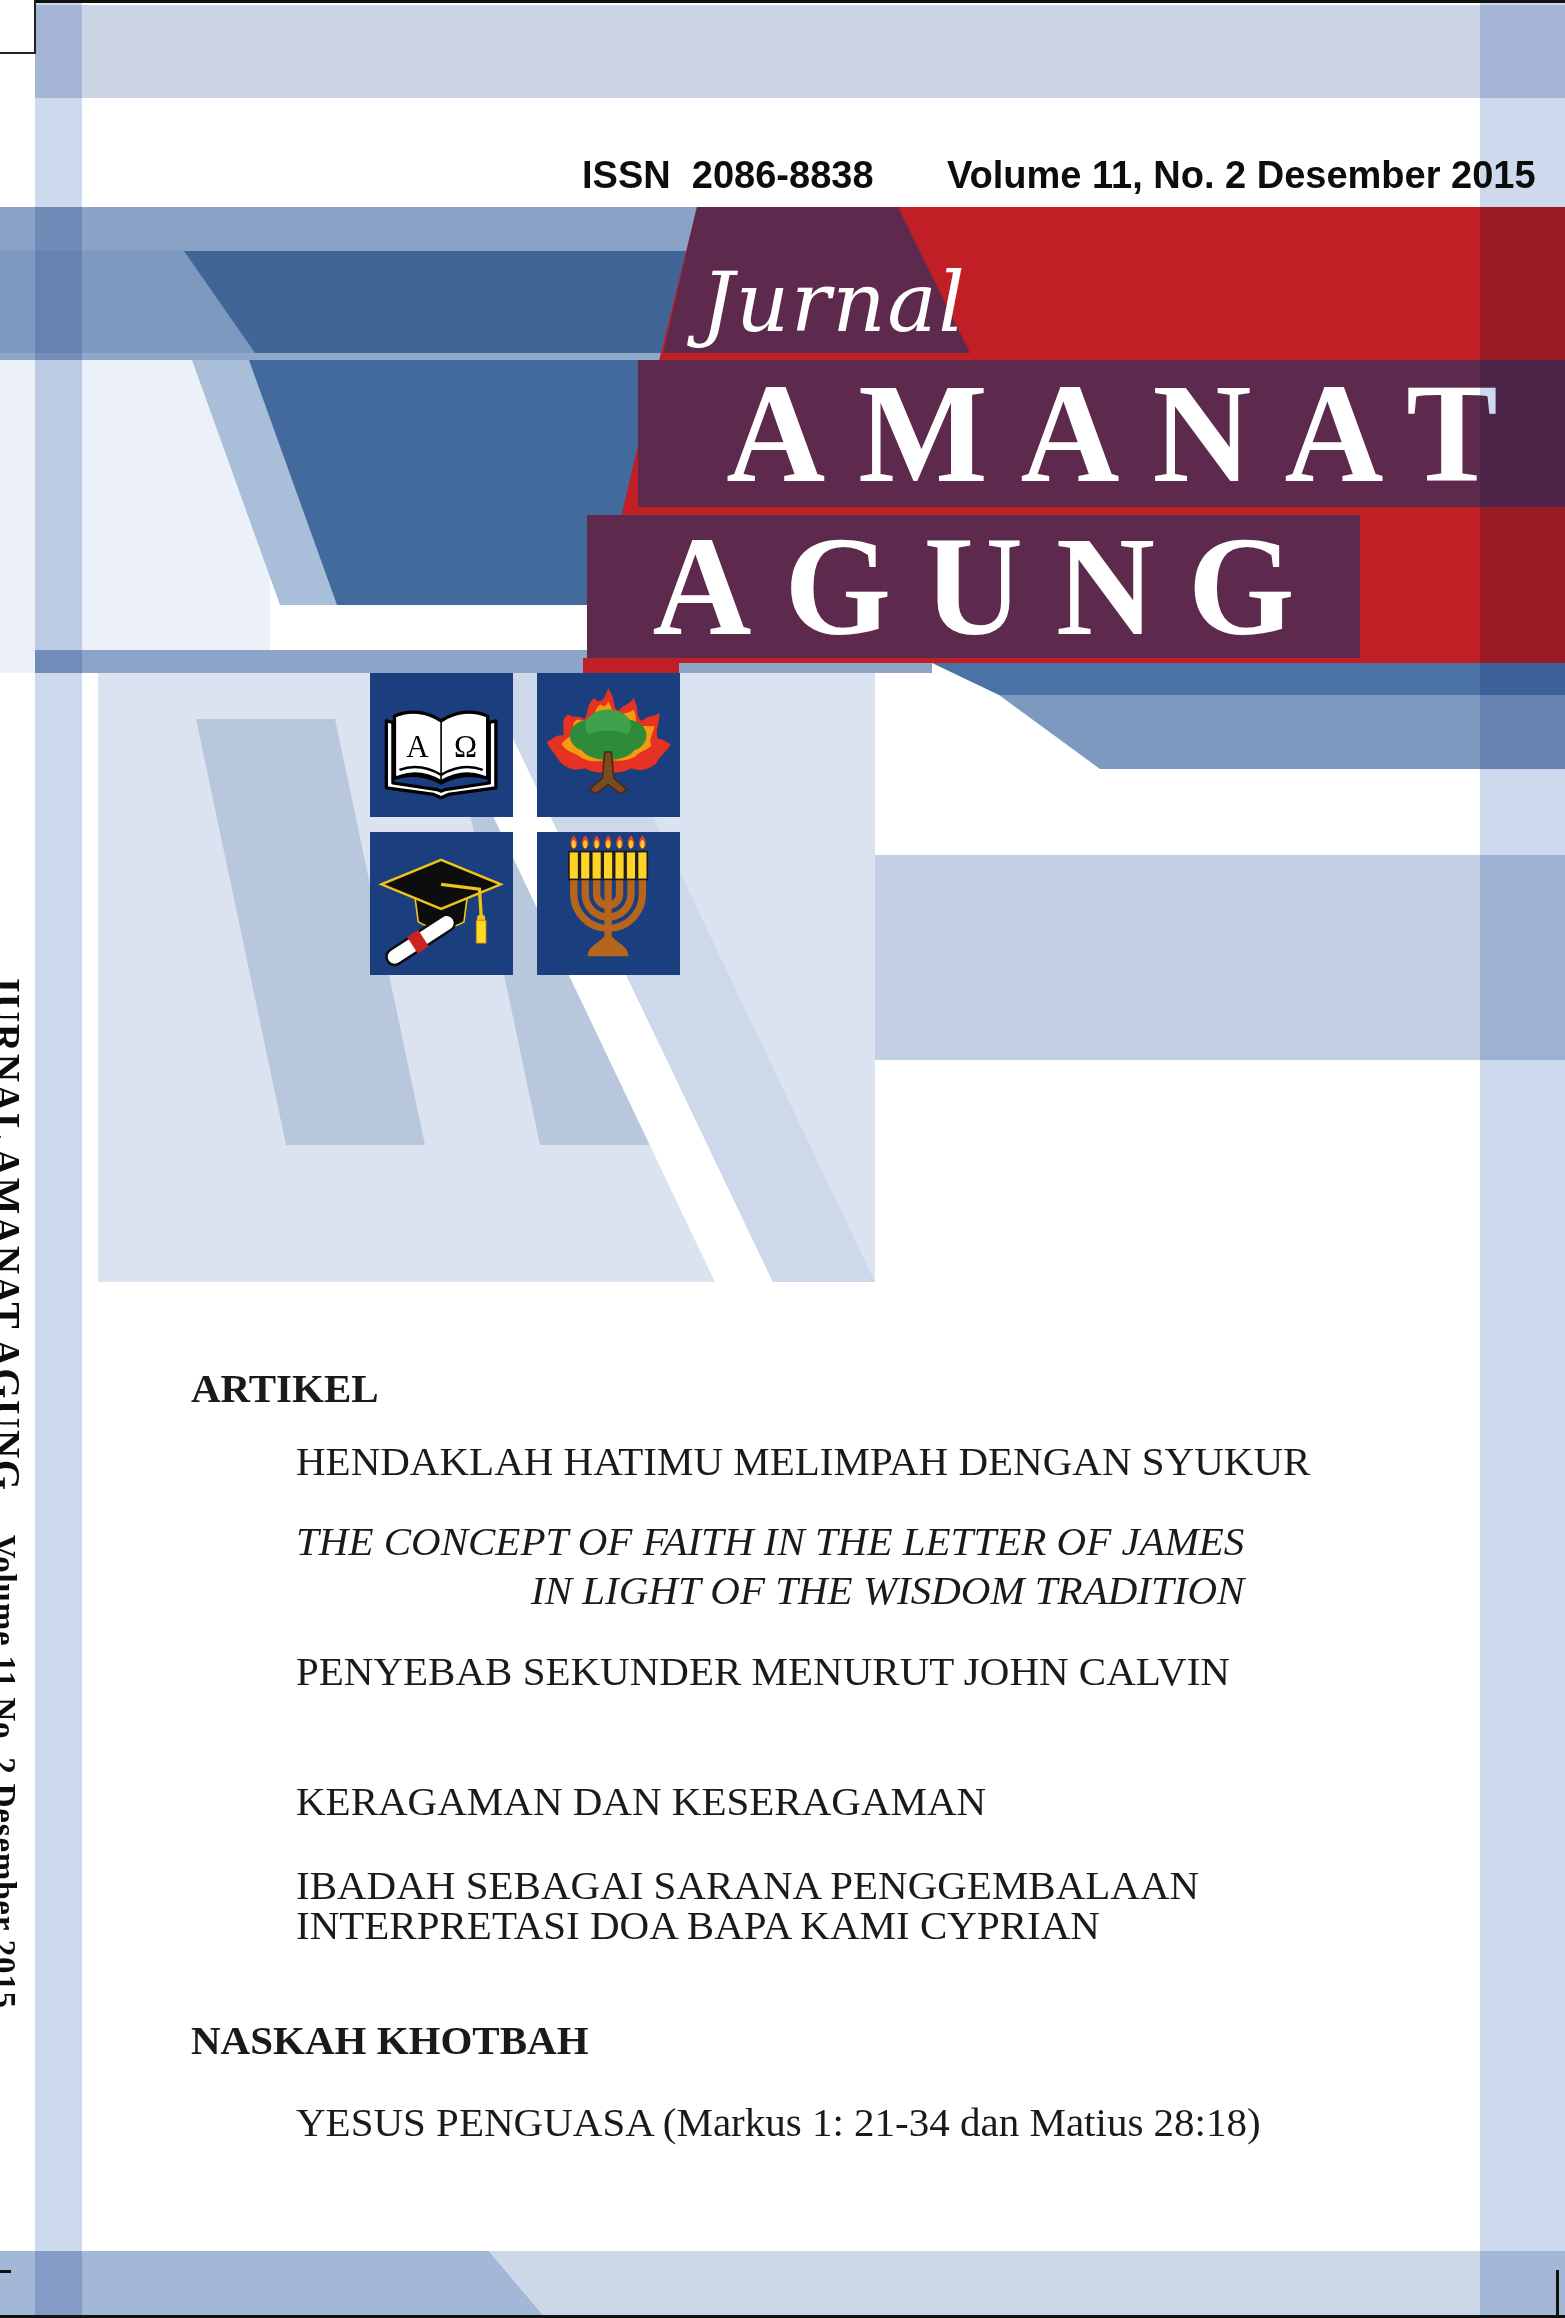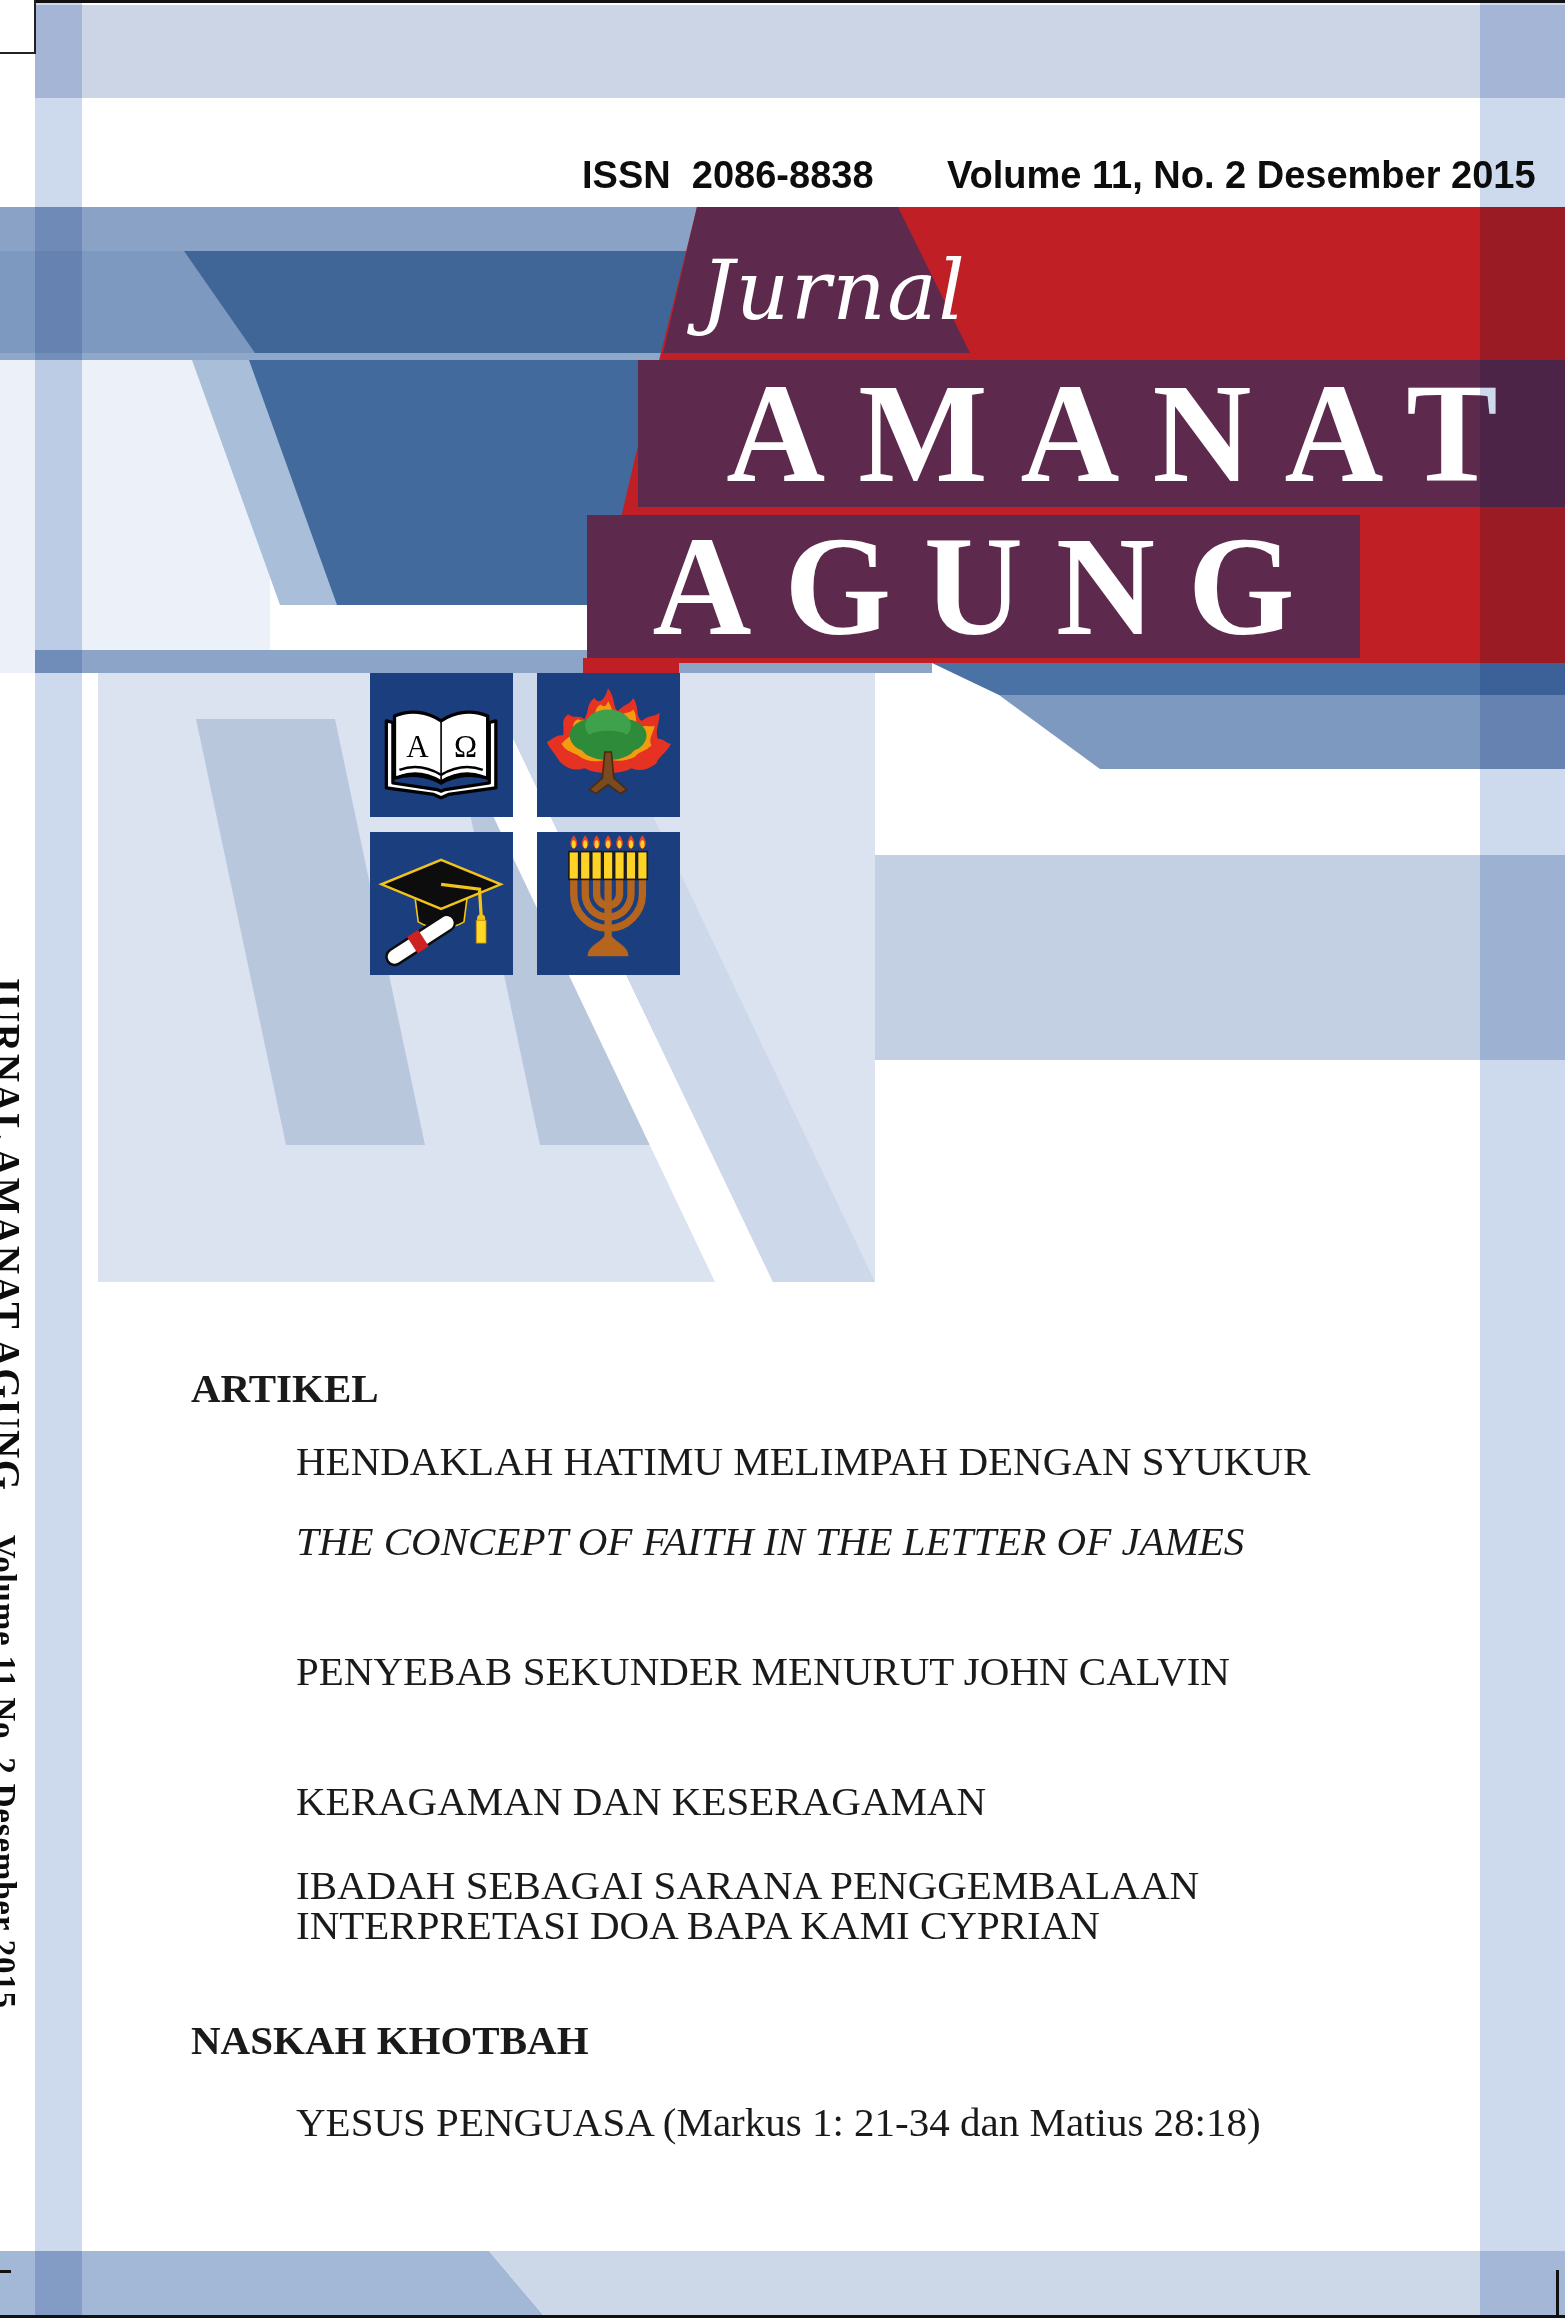--- a/index.html
+++ b/index.html
@@ -29,21 +29,21 @@
   .white-stripe{clip-path:polygon(425px 673px,482px 673px,773px 1282px,715px 1282px);background:#FFFFFF;}
   .light-stripe{clip-path:polygon(482px 673px,585px 673px,875px 1282px,773px 1282px);background:#CDD8EA;}
   
   .red-sweep{clip-path:polygon(697px 207px,1566px 207px,1566px 663px,587px 663px,635px 458px);background:var(--brand_red);}
   .red-tab{position:absolute;left:583px;top:658px;width:96px;height:34px;background:var(--brand_red);}
   .maroon-trapezoid{clip-path:polygon(697px 207px,898px 207px,970px 353px,663px 353px);background:var(--brand_maroon);}
   .banner{position:absolute;background:var(--brand_maroon);display:flex;align-items:center;justify-content:center;}
   .banner-amanat{left:630px;top:360px;width:948px;height:147px;margin-left:8px;}
   .banner-agung{left:587px;top:515px;width:773px;height:143px;}
   .banner span{color:#fff;font-family:"Liberation Serif",serif;font-weight:bold;font-size:137px;letter-spacing:33px;line-height:1;padding-left:33px;white-space:nowrap;transform:scaleY(1.04);}
-  .jurnal-script{position:absolute;left:701px;top:242px;color:#fff;font-family:"DejaVu Serif",serif;font-style:italic;font-size:83px;letter-spacing:1.6px;}
+  .jurnal-script{position:absolute;left:701px;top:254px;color:#fff;font-family:"DejaVu Serif",serif;font-style:italic;font-size:83px;letter-spacing:1.6px;}
   
   .n1{clip-path:polygon(932px 663px,1566px 663px,1566px 695px,999px 695px);background:#4A72A4;}
   .n2{clip-path:polygon(999px 695px,1566px 695px,1566px 769px,1100px 769px);background:var(--accent_slate);}
   .band-c{position:absolute;left:875px;top:855px;width:691px;height:205px;background:#C3D0E4;}
   
   .bottom-left{clip-path:polygon(0 2251px,489px 2251px,544px 2316px,0 2316px);background:#A3B8D6;}
   .bottom-right{clip-path:polygon(489px 2251px,1566px 2251px,1566px 2316px,544px 2316px);background:#CCD7E8;}
   .bottom-bar{position:absolute;left:0;top:2315px;width:1566px;height:4.1px;background:#111;}
   .tick-left{position:absolute;left:0;top:2270px;width:11.4px;height:2.5px;background:#111;}
   .tick-right{position:absolute;left:1556px;top:2270px;width:2.5px;height:45px;background:#111;}
@@ -183,20 +183,21 @@
     </svg>
   </div>
 
   <div class="heading" style="top:1364px">ARTIKEL</div>
   <div id="article-list">
       <div class="toc-entry" style="top: 1437px;">
         <div>HENDAKLAH HATIMU MELIMPAH DENGAN SYUKUR</div>
       </div>
       <div class="toc-entry italic" style="top: 1517px;">
         <div>THE CONCEPT OF FAITH IN THE LETTER OF JAMES</div>
+        <div>IN LIGHT OF THE WISDOM TRADITION</div>
       </div>
       <div class="toc-entry" style="top: 1647px;">
         <div>PENYEBAB SEKUNDER MENURUT JOHN CALVIN</div>
       </div>
       <div class="toc-entry" style="top: 1777px;">
         <div>KERAGAMAN DAN KESERAGAMAN</div>
       </div>
       <div class="toc-entry" style="top: 1861px;">
         <div>IBADAH SEBAGAI SARANA PENGGEMBALAAN</div>
       </div>

